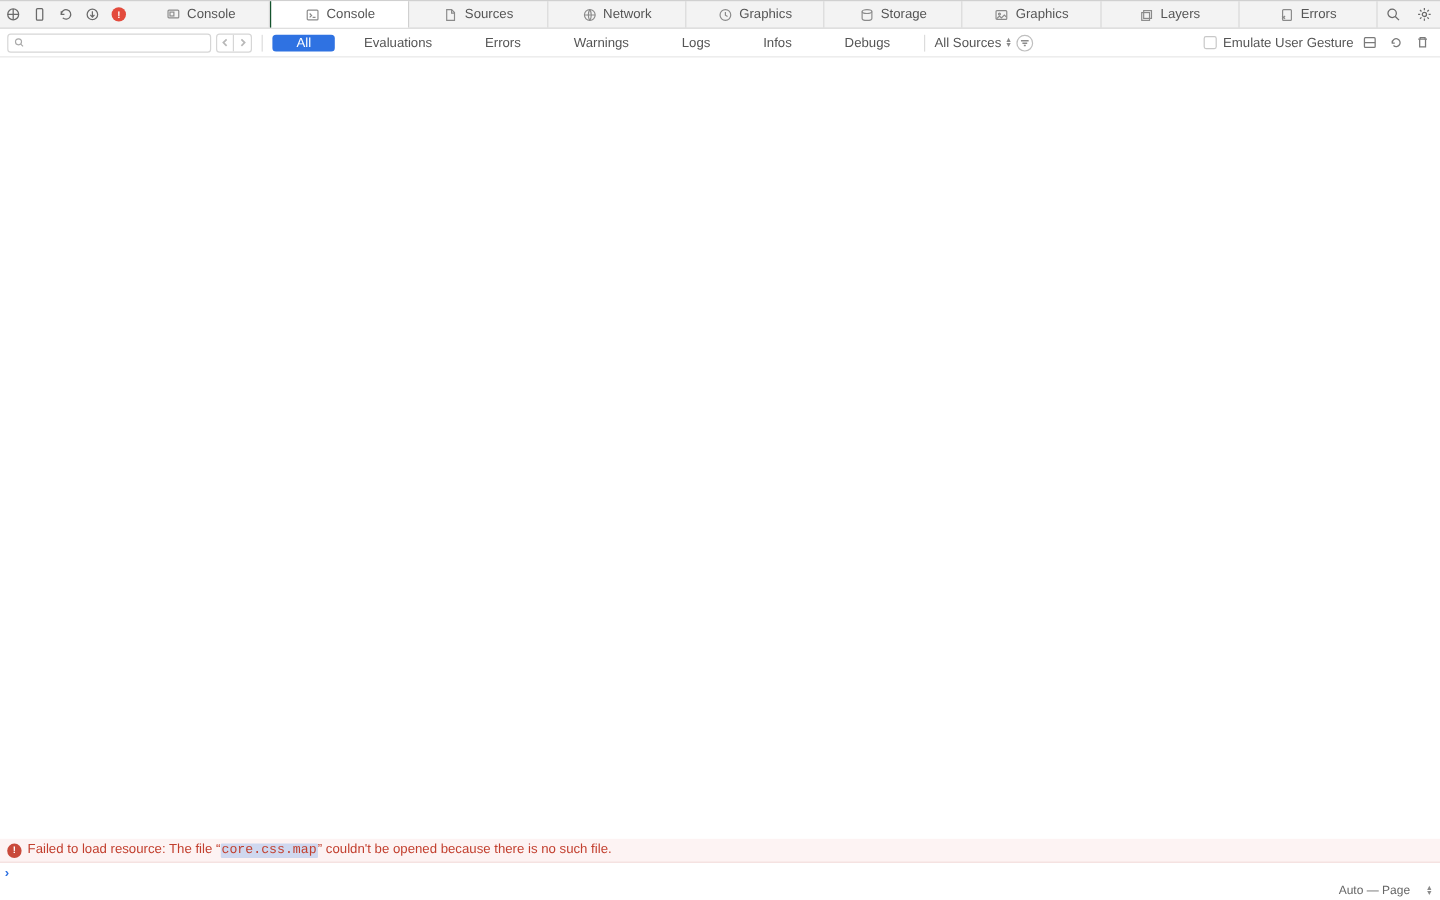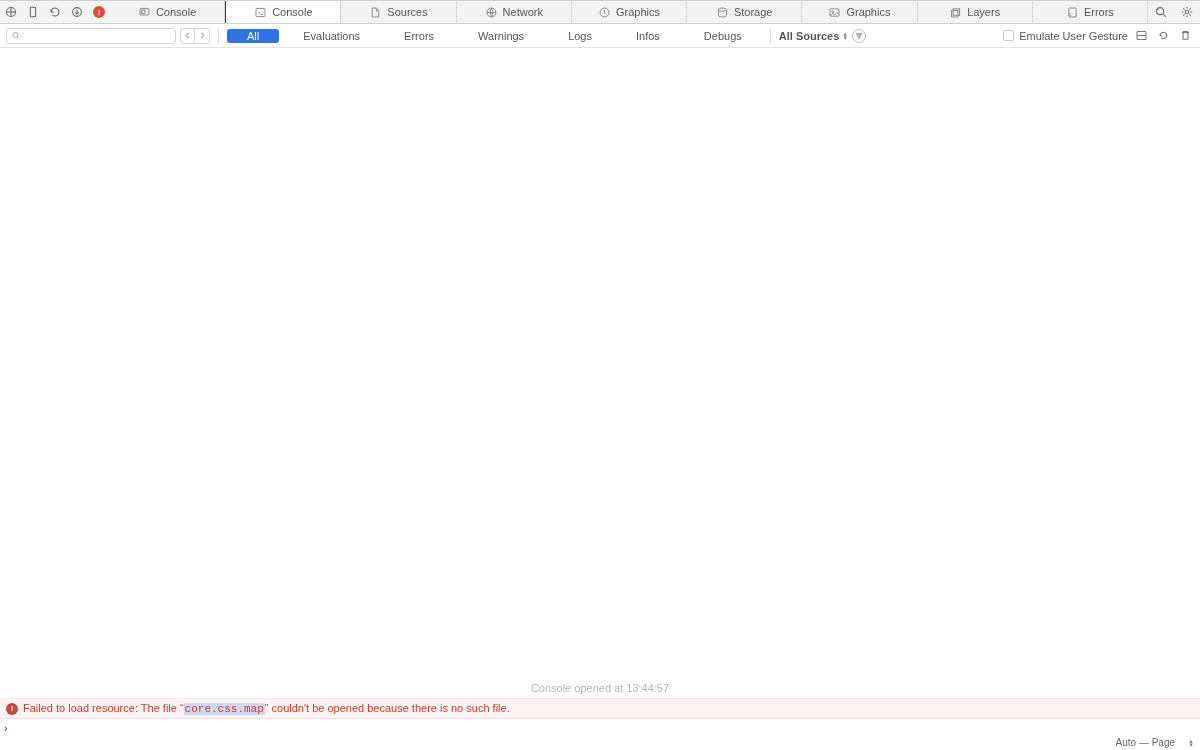--- a/index.html
+++ b/index.html
@@ -24,21 +24,21 @@
   .toolbar .search-wrap { display:flex; align-items:center; border:1px solid #d6d6d6; border-radius:3px; height:16px; padding:0 4px; flex: 0 0 170px; color:#a9a9a9; }
   .toolbar .search-wrap svg { width:11px; height:11px; stroke:#a9a9a9; fill:none; stroke-width:1.5; }
   .toolbar .search-wrap input { border:none; outline:none; font-size:11px; width:100%; background:transparent; margin-left:3px; }
   .toolbar .nav-arrows { display:flex; border:1px solid #d6d6d6; border-radius:3px; height:16px; overflow:hidden; }
   .toolbar .nav-arrows .arrow { width:14px; display:flex; align-items:center; justify-content:center; color:#b8b8b8; }
   .toolbar .nav-arrows .arrow:first-child { border-right:1px solid #d6d6d6; }
   .toolbar .nav-arrows svg { width:9px; height:9px; stroke:currentColor; fill:none; stroke-width:1.6; }
   .toolbar .divider { width:1px; height:14px; background:#dcdcdc; margin:0 4px; }
   .toolbar .filter-pill { padding: 1px 20px; border-radius:3px; color:#555; cursor:default; }
   .toolbar .filter-pill.active { background:#2f72e2; color:#fff; }
-  .toolbar .src-select { display:flex; align-items:center; gap:3px; color:#555; cursor:default;font-weight:bold; }
+  .toolbar .src-select { display:flex; align-items:center; gap:3px; color:#555; cursor:default; }
   .toolbar .updown { display:flex; flex-direction:column; line-height:4px; color:#8a8a8a; font-size:6px; }
   .toolbar .scope-icon { width:14px; height:14px; border:1px solid #bfbfbf; border-radius:50%; display:flex; align-items:center; justify-content:center; color:#8a8a8a; }
   .toolbar .scope-icon svg { width:8px; height:8px; stroke:currentColor; fill:none; stroke-width:1.6; }
   .toolbar .spacer { flex:1; }
   .toolbar .emulate-wrap { display:flex; gap:5px; color:#555; }
   .toolbar .checkbox { width:11px; height:11px; border:1px solid #c8c8c8; border-radius:2px; background:#fff; }
   .toolbar .right-icon-btn { width:18px; height:18px; display:flex; align-items:center; justify-content:center; color:#7a7a7a; cursor:default; }
   .toolbar .right-icon-btn svg { width:13px; height:13px; stroke:currentColor; fill:none; stroke-width:1.3; }
 
   
@@ -243,21 +243,20 @@
       <svg viewBox="0 0 16 16">
           <path d="M3.5 4.5h9"></path>
           <path d="M5.5 4.5V3h5v1.5"></path>
           <path d="M5 4.5v8h6v-8"></path>
         </svg>
     </div>
   </div>
 
   <div class="console-body">
     <div class="console-spacer"></div>
-    <div class="opened-divider">Console opened at 13:44:57</div>
     <div class="error-row">
       <div class="err-icon">!</div>
       <span>
         <span>Failed to load resource: The file “</span><span class="highlight-file">core.css.map</span><span>” couldn't be opened because there is no such file.</span>
       </span>
     </div>
     <div class="prompt-row">
       <span class="chevron">›</span>
     </div>
     <div class="context-bar">

